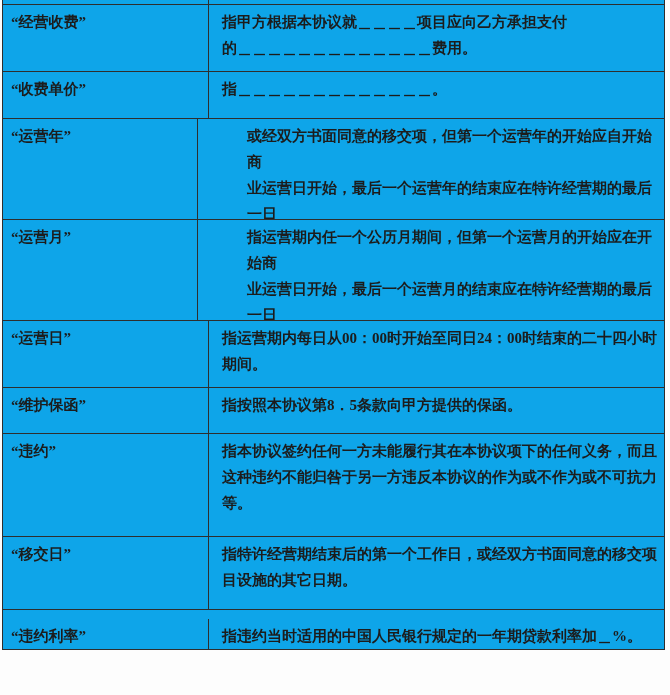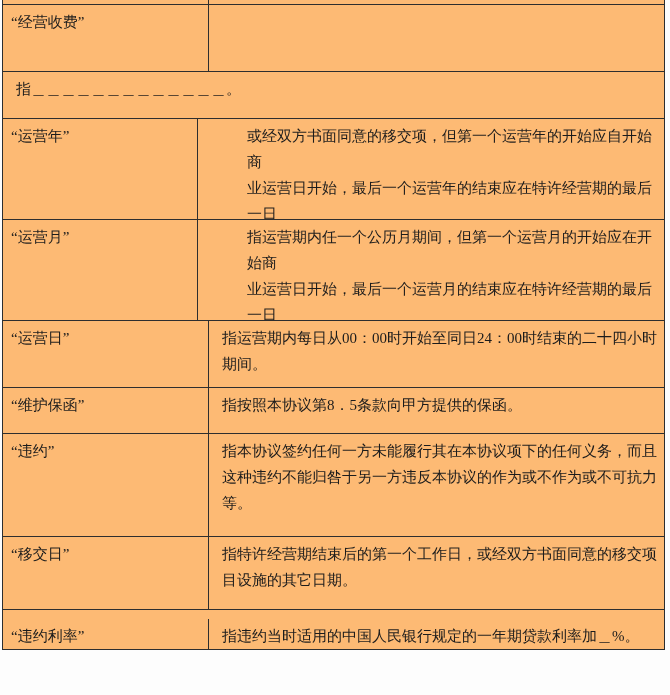--- a/index.html
+++ b/index.html
@@ -13,21 +13,22 @@
   .deftable{
     margin-left:2px;
     width:661px;
     border-left:1px solid #2e2e2e;
     border-right:1px solid #2e2e2e;
   }
   .row{
     display:flex;
     border-bottom:1px solid #2e2e2e;
     box-sizing:border-box;
-    background:#fdba74;
+    background:#0ea5e9;
+    font-weight:bold;
   }
   .row.stub{height:5px;}
   .cell{
     box-sizing:border-box;
     overflow:hidden;
     font-size:15px;
     line-height:26px;
   }
   .cell.left{
     width:206px;
@@ -49,23 +50,26 @@
 
 <div class="deftable">
 
   <div class="row stub">
     <div class="cell left"></div>
     <div class="cell right"></div>
   </div>
 
   <div class="row h67">
     <div class="cell left">“经营收费”</div>
+    <div class="cell right">指甲方根据本协议就＿＿＿＿项目应向乙方承担支付
+的＿＿＿＿＿＿＿＿＿＿＿＿＿费用。</div>
   </div>
 
   <div class="row h47">
+    <div class="cell left">“收费单价”</div>
     <div class="cell right">指＿＿＿＿＿＿＿＿＿＿＿＿＿。</div>
   </div>
 
   <div class="row h101">
     <div class="cell left">“运营年”</div>
     <div class="cell right">或经双方书面同意的移交项，但第一个运营年的开始应自开始商
 业运营日开始，最后一个运营年的结束应在特许经营期的最后一日
 结束。</div>
   </div>
 

